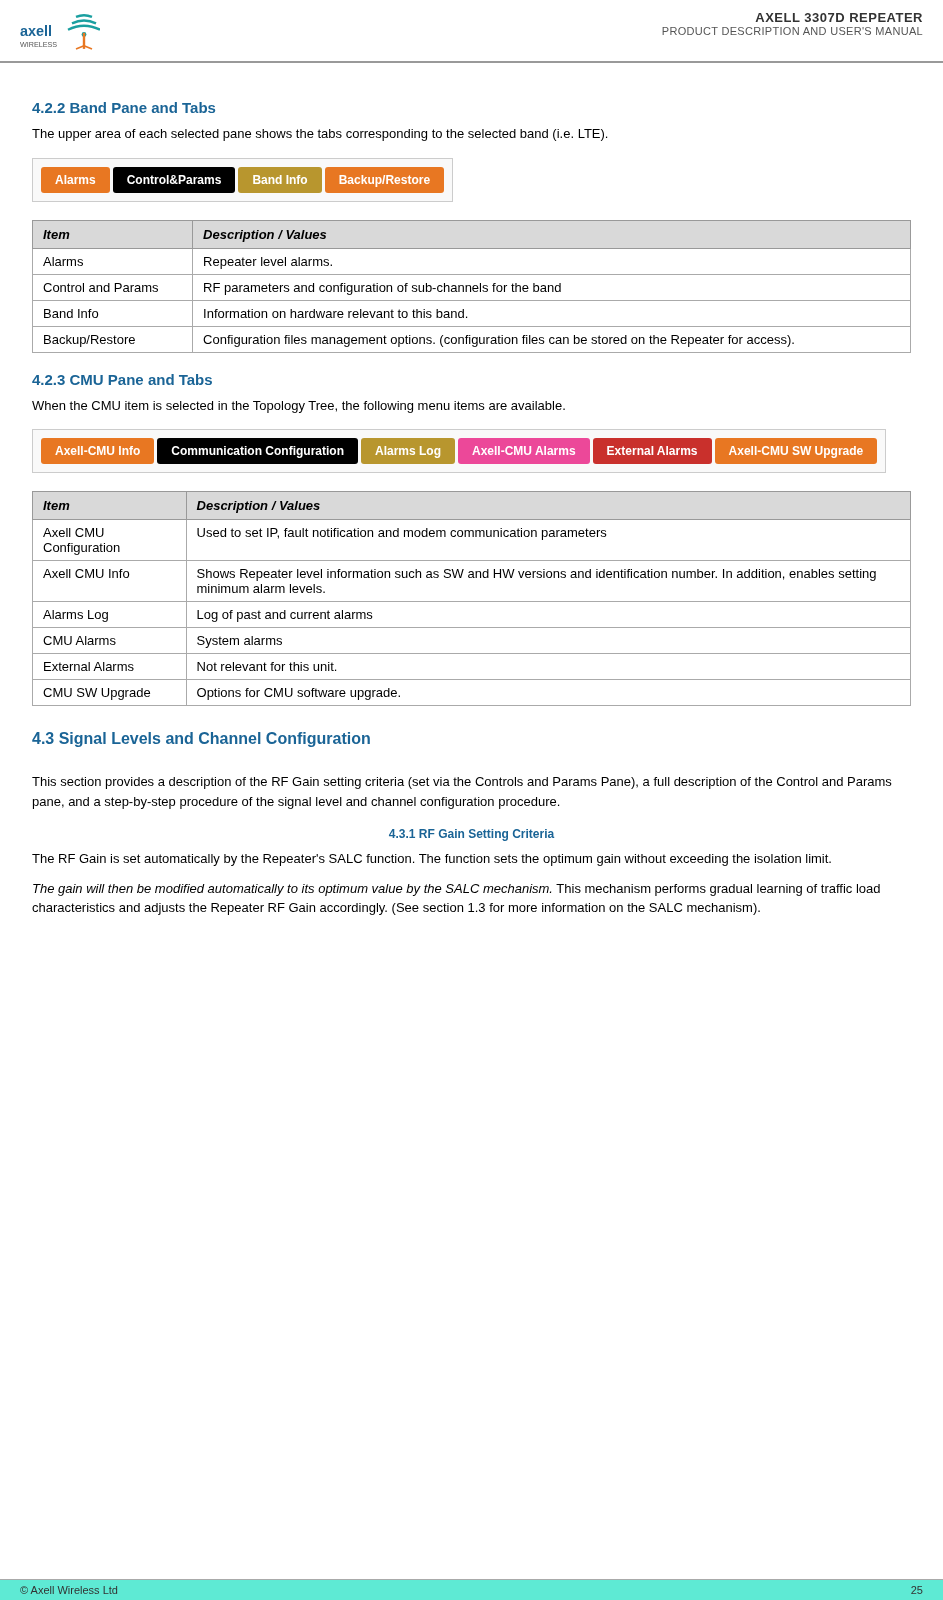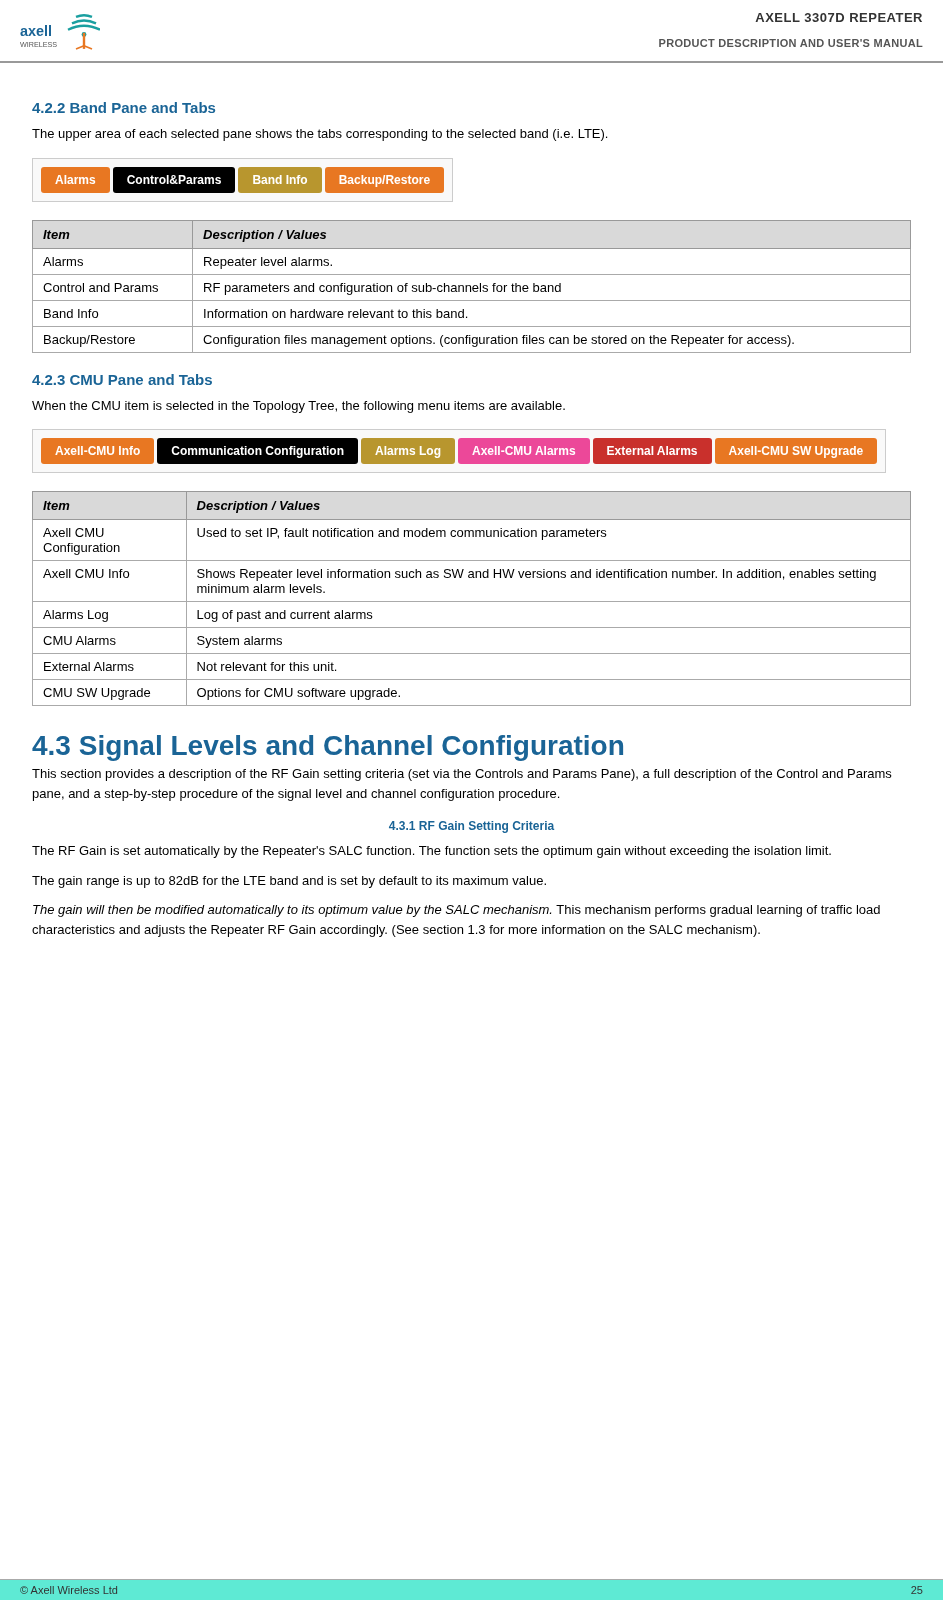--- a/index.html
+++ b/index.html
@@ -34,24 +34,24 @@
       text-align: right;
     }
     .header-title {
       font-size: 13px;
       font-weight: bold;
       color: #333;
       letter-spacing: 0.5px;
     }
     .header-subtitle {
       font-size: 11px;
-      font-weight: bold;
+      font-weight: normal;
       color: #555;
       letter-spacing: 0.3px;
-      margin-top: 12px;
+      margin-top: 0;
     }
 
     
     .content {
       padding: 18px 32px 40px 32px;
     }
     .section-heading-2 {
       font-size: 15px;
       font-weight: bold;
       color: #1a6496;
@@ -160,25 +160,25 @@
       display: flex;
       justify-content: space-between;
       padding: 4px 20px;
       border-top: 1px solid #aaa;
       font-size: 11px;
       color: #333;
       background: #5eead4;
     }
 
     .big-heading {
-      font-size: 28px;
+      font-size: 16px;
       font-weight: bold;
       color: #1a6496;
       margin-top: 24px;
-      margin-bottom: 2px;
+      margin-bottom: 24px;
     }
   </style>
 </head>
 <body>
 
 <div class="header">
   <div class="logo-area">
     <svg class="logo-svg" viewBox="0 0 100 55" xmlns="http://www.w3.org/2000/svg">
 
       <text x="0" y="32" font-size="18" font-weight="bold" fill="#1a6496" font-family="Arial">axell</text>
@@ -284,21 +284,20 @@
         <td>Options for CMU software upgrade.</td>
       </tr>
     </tbody>
   </table>
 
   <div class="big-heading">4.3   Signal Levels and Channel Configuration</div>
   <p class="body-text">This section provides a description of the RF Gain setting criteria (set via the Controls and Params Pane), a full description of the Control and Params pane, and a step-by-step procedure of the signal level and channel configuration procedure.</p>
 
   <div class="section-heading-4">4.3.1   RF Gain Setting Criteria</div>
   <p class="body-text">The RF Gain is set automatically by the Repeater's SALC function. The function sets the optimum gain without exceeding the isolation limit.</p>
-  <p class="body-text">The gain range is up to 82dB for the LTE band and is set by default to its maximum value.</p>
   <p class="body-text">
     <em>The gain will then be modified automatically to its optimum value by the SALC mechanism.</em><span> This mechanism performs gradual learning of traffic load characteristics and adjusts the Repeater RF Gain accordingly. (See section 1.3 for more information on the SALC mechanism).</span>
   </p>
 
 </div>
 
 <div class="footer">
   <span>© Axell Wireless Ltd</span>
   <span>25</span>
 </div>

